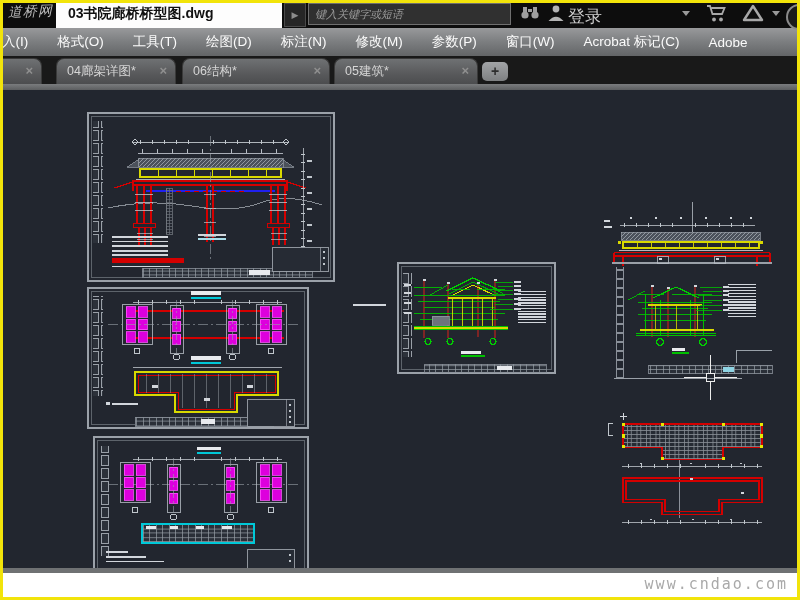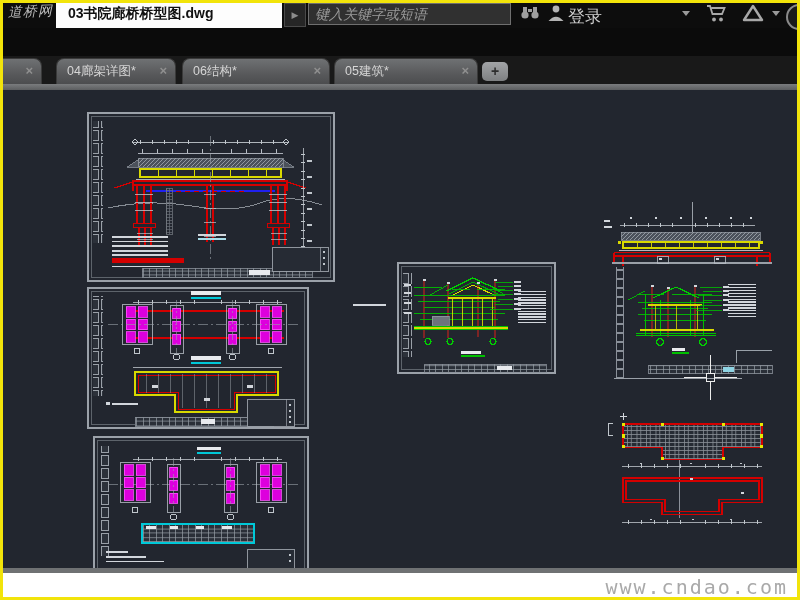--- a/index.html
+++ b/index.html
@@ -12,21 +12,21 @@
   #logo{position:absolute;left:8px;top:3px;width:48px;height:24px;color:#b9b9b9;
         font-family:"DejaVu Serif",serif;font-style:italic;font-size:14px;letter-spacing:1px;
         transform:rotate(-2deg);white-space:nowrap;}
   #doc-title{position:absolute;left:56px;top:0;width:226px;height:28px;background:#fdfdfd;
         color:#111;font-size:14px;font-weight:bold;line-height:26px;padding-left:12px;box-sizing:border-box;}
   #expand-btn{position:absolute;left:284px;top:3px;width:20px;height:22px;background:#262626;
         border:1px solid #4a4a4a;color:#8d8d8d;font-size:9px;text-align:center;line-height:22px;}
   #search-box{position:absolute;left:308px;top:3px;width:203px;height:22px;background:#303030;
         border:1px solid #6f6f6f;box-sizing:border-box;}
   #search-box input{width:100%;height:100%;background:transparent;border:none;outline:none;
-        color:#9a9a9a;font-style:italic;font-size:14px;padding:0 6px;font-family:"Liberation Sans",sans-serif;}
+        color:#9a9a9a;font-style:italic;font-size:11px;padding:0 6px;font-family:"Liberation Sans",sans-serif;}
   #search-box input::placeholder{color:#9a9a9a;font-style:italic;}
   .tb-icon{position:absolute;top:4px;}
   #login-label{position:absolute;left:568px;top:5px;color:#cfcfcf;font-size:17px;}
   .caret{position:absolute;width:0;height:0;border-left:4px solid transparent;
         border-right:4px solid transparent;border-top:5px solid #9a9a9a;}
   #help-circle{position:absolute;right:-12px;top:4px;width:22px;height:22px;border:2px solid #8b8b8b;
         border-radius:50%;background:#1a1a1a;}
 
   
   #menubar{position:absolute;left:0;top:28px;width:800px;height:28px;z-index:9;
@@ -49,21 +49,21 @@
         background:linear-gradient(#7a7c7e,#5c5e60);z-index:8;}
 
   
   #canvas{position:absolute;left:0;top:90px;width:800px;height:478px;background:#22262f;z-index:5;}
 
   
   #footer-strip{position:absolute;left:0;top:568px;width:800px;height:5px;background:#6f7173;z-index:7;}
   #footer-white{position:absolute;left:0;top:573px;width:800px;height:27px;background:#ffffff;z-index:7;
         text-align:right;}
   #watermark{display:inline-block;margin-right:12px;margin-top:2px;color:#a9a9a9;
-        font-family:"DejaVu Sans Mono",monospace;font-size:20px;letter-spacing:2px;}
+        font-family:"DejaVu Sans Mono",monospace;font-size:15px;letter-spacing:2px;}
 </style>
 </head>
 <body>
 
 <div id="app">
 
   <div id="titlebar">
     <div id="logo">道桥网</div>
     <div id="doc-title">03书院廊桥桥型图.dwg</div>
     <div id="expand-btn">▶</div>
@@ -87,20 +87,32 @@
       <circle cx="8" cy="15.5" r="1.9" fill="#a8a8a8"></circle>
         <circle cx="15" cy="15.5" r="1.9" fill="#a8a8a8"></circle>
     </svg>
     <svg class="tb-icon" style="left:742px" width="22" height="19" viewBox="0 0 22 19">
       <path d="M11 2 L20 16 H2 Z" fill="none" stroke="#a8a8a8" stroke-width="2.4" stroke-linejoin="round"></path>
     </svg>
     <span class="caret" style="left:772px;top:11px"></span>
     <div id="help-circle"></div>
   </div>
 
+  <div id="menubar">
+    <span class="menu-item">入(I)</span>
+    <span class="menu-item">格式(O)</span>
+    <span class="menu-item">工具(T)</span>
+    <span class="menu-item">绘图(D)</span>
+    <span class="menu-item">标注(N)</span>
+    <span class="menu-item">修改(M)</span>
+    <span class="menu-item">参数(P)</span>
+    <span class="menu-item">窗口(W)</span>
+    <span class="menu-item">Acrobat 标记(C)</span>
+    <span class="menu-item">Adobe</span>
+  </div>
 
   <div id="tabbar">
     <div class="dtab" style="left:-14px;width:56px">
       <span>*</span>
       <span class="tab-close">×</span>
     </div>
     <div class="dtab" style="left:56px;width:120px">
       <span>04廊架详图*</span>
       <span class="tab-close">×</span>
     </div>

